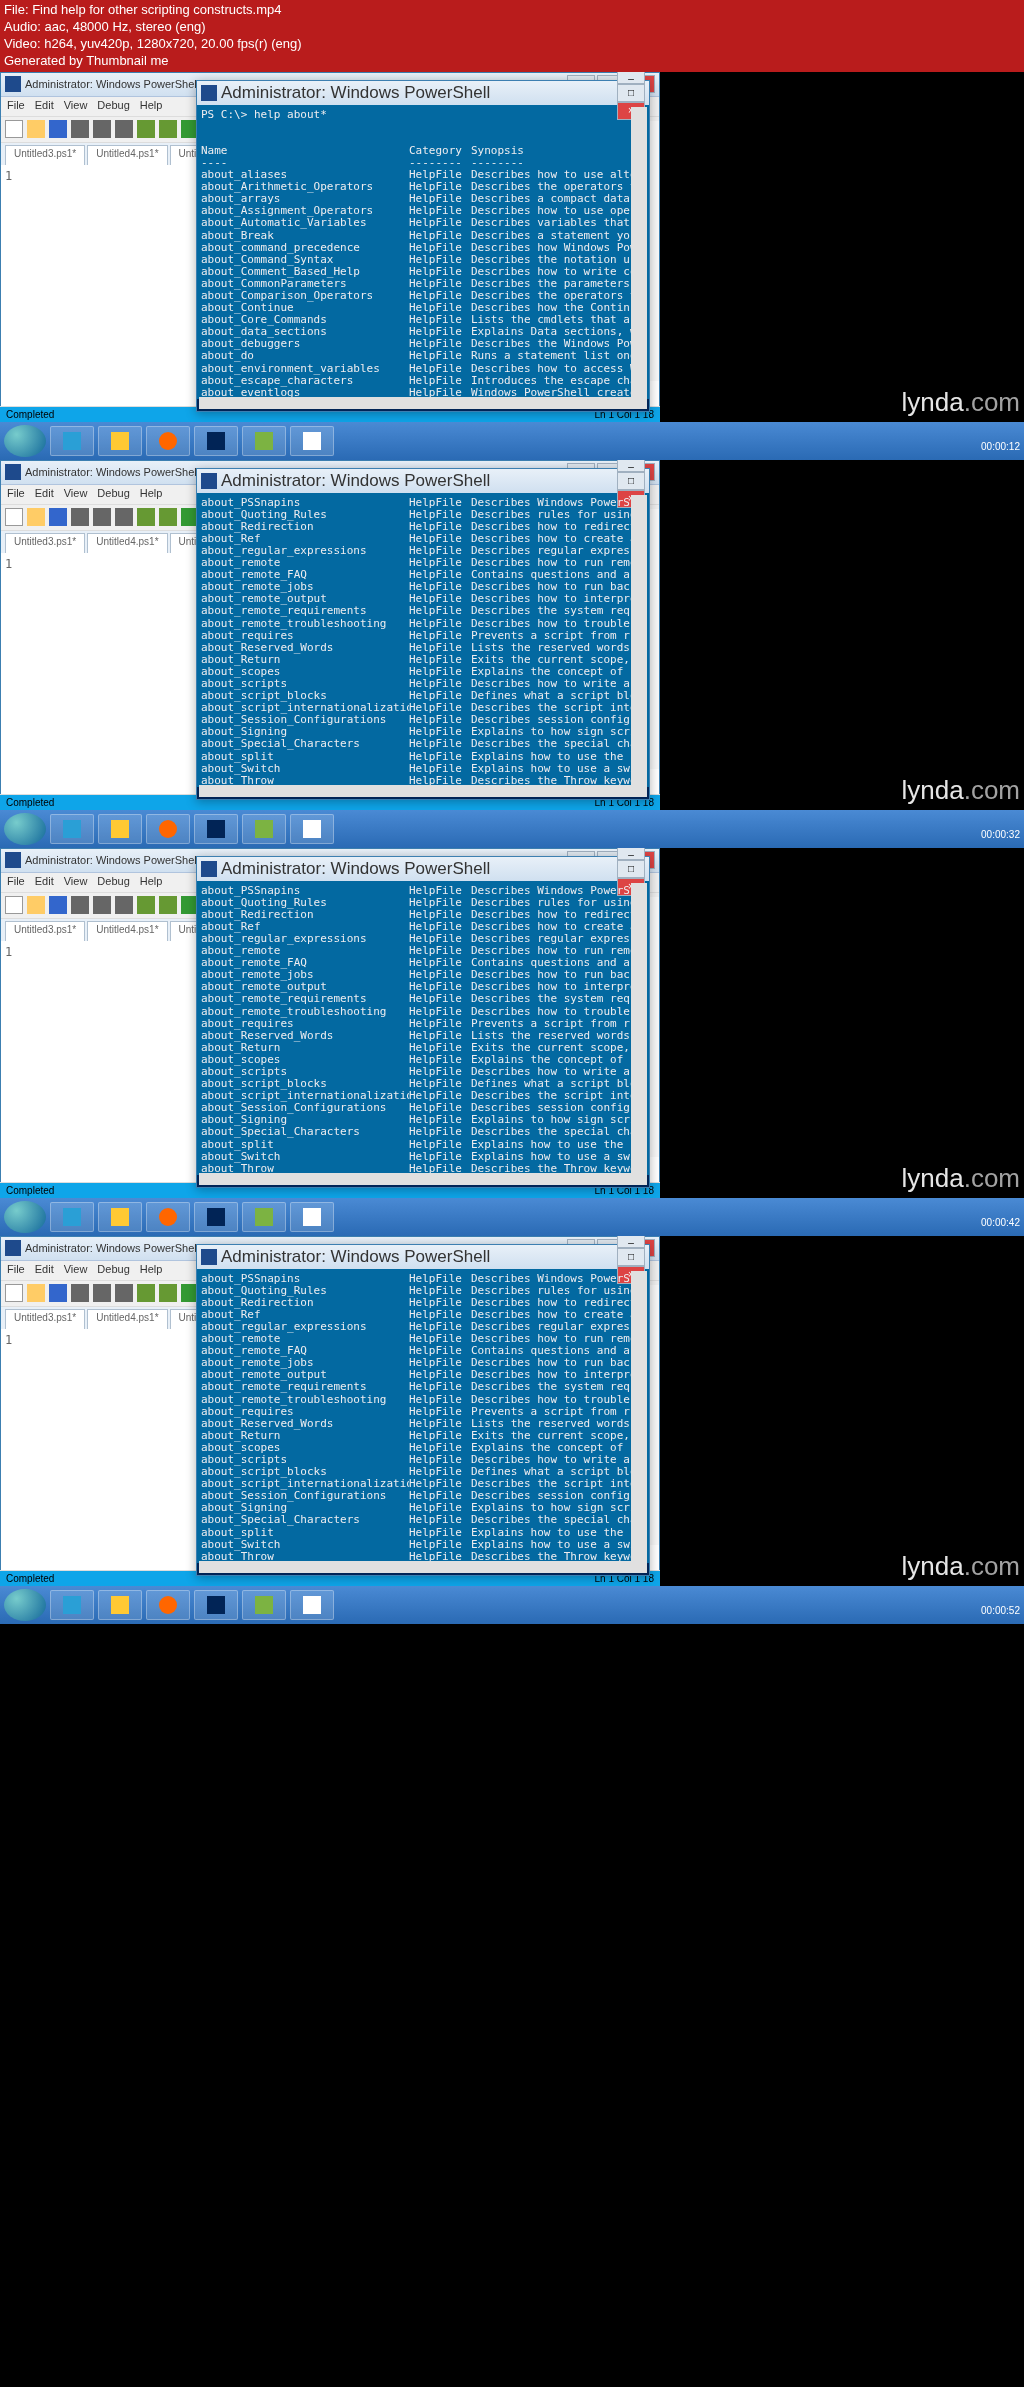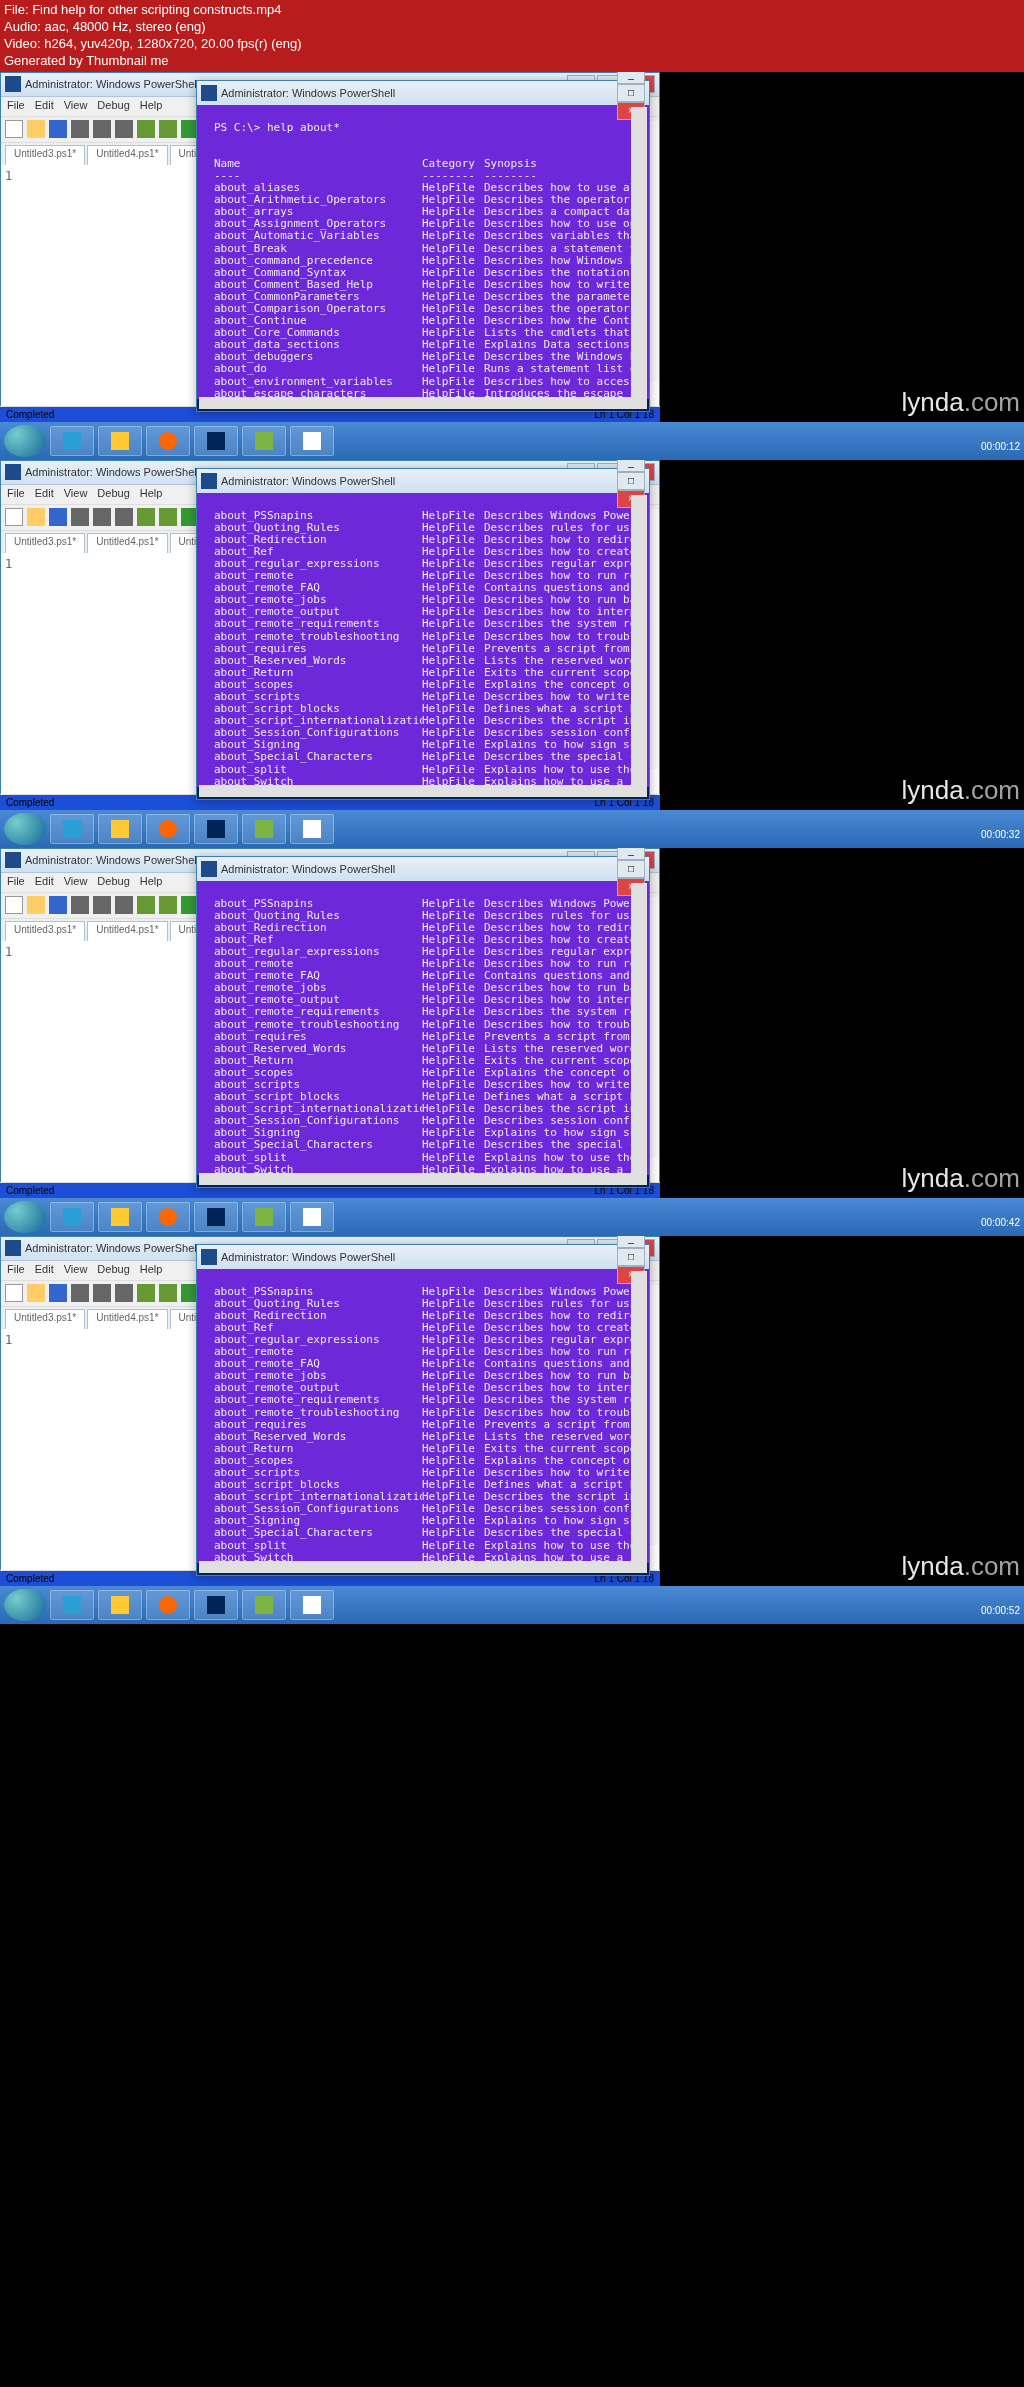--- a/index.html
+++ b/index.html
@@ -20,26 +20,26 @@
 .tool-icon.i1 { background: #fff; border:1px solid #999; }
 .tool-icon.i2 { background: #fc6; }
 .tool-icon.i3 { background: #36c; }
 .tool-icon.i4 { background: #666; }
 .tool-icon.i5 { background: #693; }
 .tool-icon.i6 { background: #393; }
 .tool-icon.i7 { background: #c33; }
 .ise-tabs { background: #e8f0f8; height: 22px; display: flex; padding: 2px 0 0 4px; gap: 2px; }
 .ise-tab { background: #fff; border: 1px solid #b0c0d0; border-bottom: none; padding: 2px 8px; font-size: 10px; color: #666; }
 .ise-editor { background: #fff; height: 240px; padding: 4px; font-family: Consolas, monospace; font-size: 12px; color: #666; }
-.ise-status { position: absolute; bottom: 38px; left: 0; right: 364px; background: #1d4ed8; border-top: 1px solid #ddd; padding: 2px 6px; font-size: 10px; display:flex; justify-content: space-between; }
+.ise-status { position: absolute; bottom: 38px; left: 0; right: 364px; background: #0ea5e9; border-top: 1px solid #ddd; padding: 2px 6px; font-size: 10px; display:flex; justify-content: space-between; }
 .ps-window { position: absolute; left: 196px; top: 8px; width: 454px; height: 332px; background: #012456; border: 1px solid #3c7fb1; box-shadow: 0 2px 10px rgba(0,0,0,0.3); }
 .ps-titlebar { background: linear-gradient(#e8f0f8, #d0e0f0); height: 24px; display: flex; align-items: center; padding: 0 4px; }
 .ps-titlebar .icon { width: 16px; height: 16px; background: #1e4a8c; margin-right: 4px; }
-.ps-titlebar .title { flex: 1; color: #333; font-size: 11px; }
-.ps-console { background: #6d28d9; color: #eeedf0; font-family: "Lucida Console", Consolas, monospace; font-size: 11px; padding: 17px; height: 294px; overflow: hidden; white-space: pre; line-height: 1.1; }
+.ps-titlebar .title { flex: 1; color: #333; font-size: 17px; }
+.ps-console { background: #0369a1; color: #eeedf0; font-family: "Lucida Console", Consolas, monospace; font-size: 11px; padding: 4px; height: 294px; overflow: hidden; white-space: pre; line-height: 1.1; }
 .ps-console .prompt-line { color: #eeedf0; }
 .ps-console .header-row { color: #eeedf0; }
 .ps-scroll { position: absolute; right: 2px; top: 26px; bottom: 14px; width: 16px; background: #e0e0e0; }
 .ps-hscroll { position: absolute; left: 2px; right: 2px; bottom: 2px; height: 12px; background: #e0e0e0; }
 .taskbar { position: absolute; left: 0; bottom: 0; width: 100%; height: 38px; background: linear-gradient(#4a8ad4, #2a6ab4); display: flex; align-items: center; padding: 0 4px; gap: 4px; }
 .start-orb { width: 42px; height: 32px; background: radial-gradient(circle at 30% 30%, #7cc, #169); border-radius: 50%; }
 .task-btn { width: 44px; height: 30px; background: rgba(255,255,255,0.15); border: 1px solid rgba(255,255,255,0.3); border-radius: 2px; display:flex; align-items:center; justify-content:center; }
 .task-btn .ti { width: 18px; height: 18px; }
 .task-btn .ti.ie { background: #2a9fd6; }
 .task-btn .ti.folder { background: #ffc933; }

